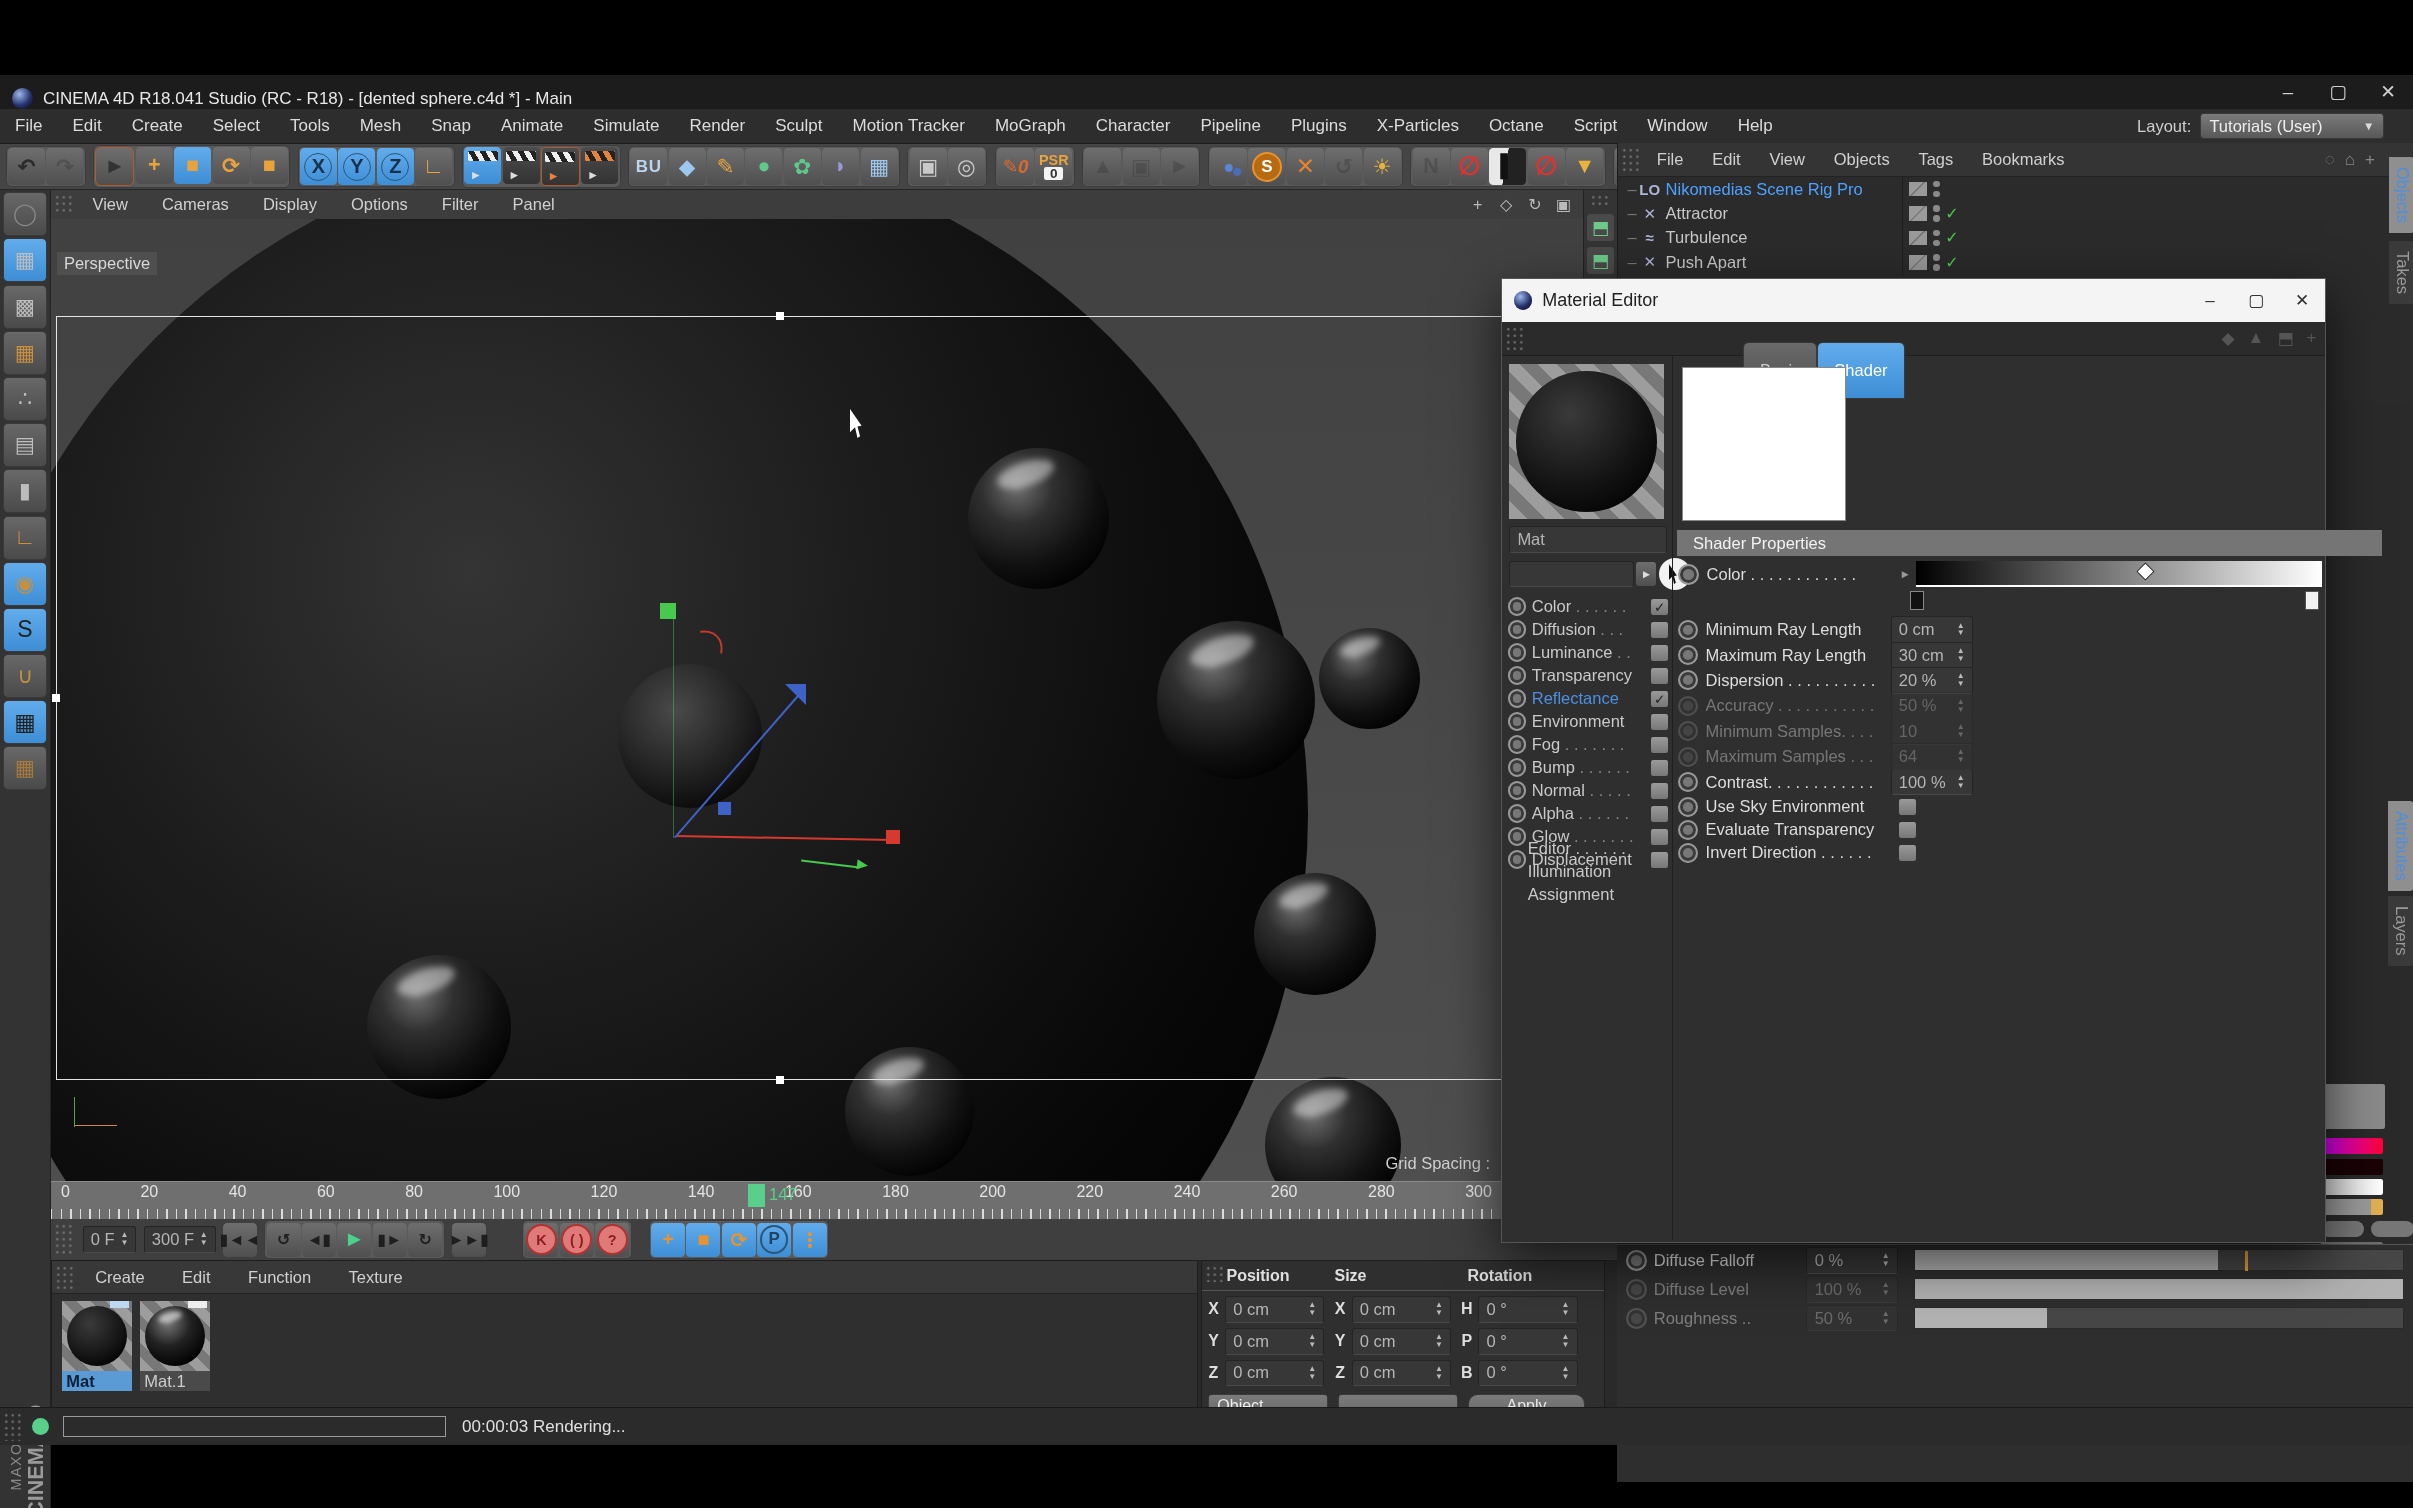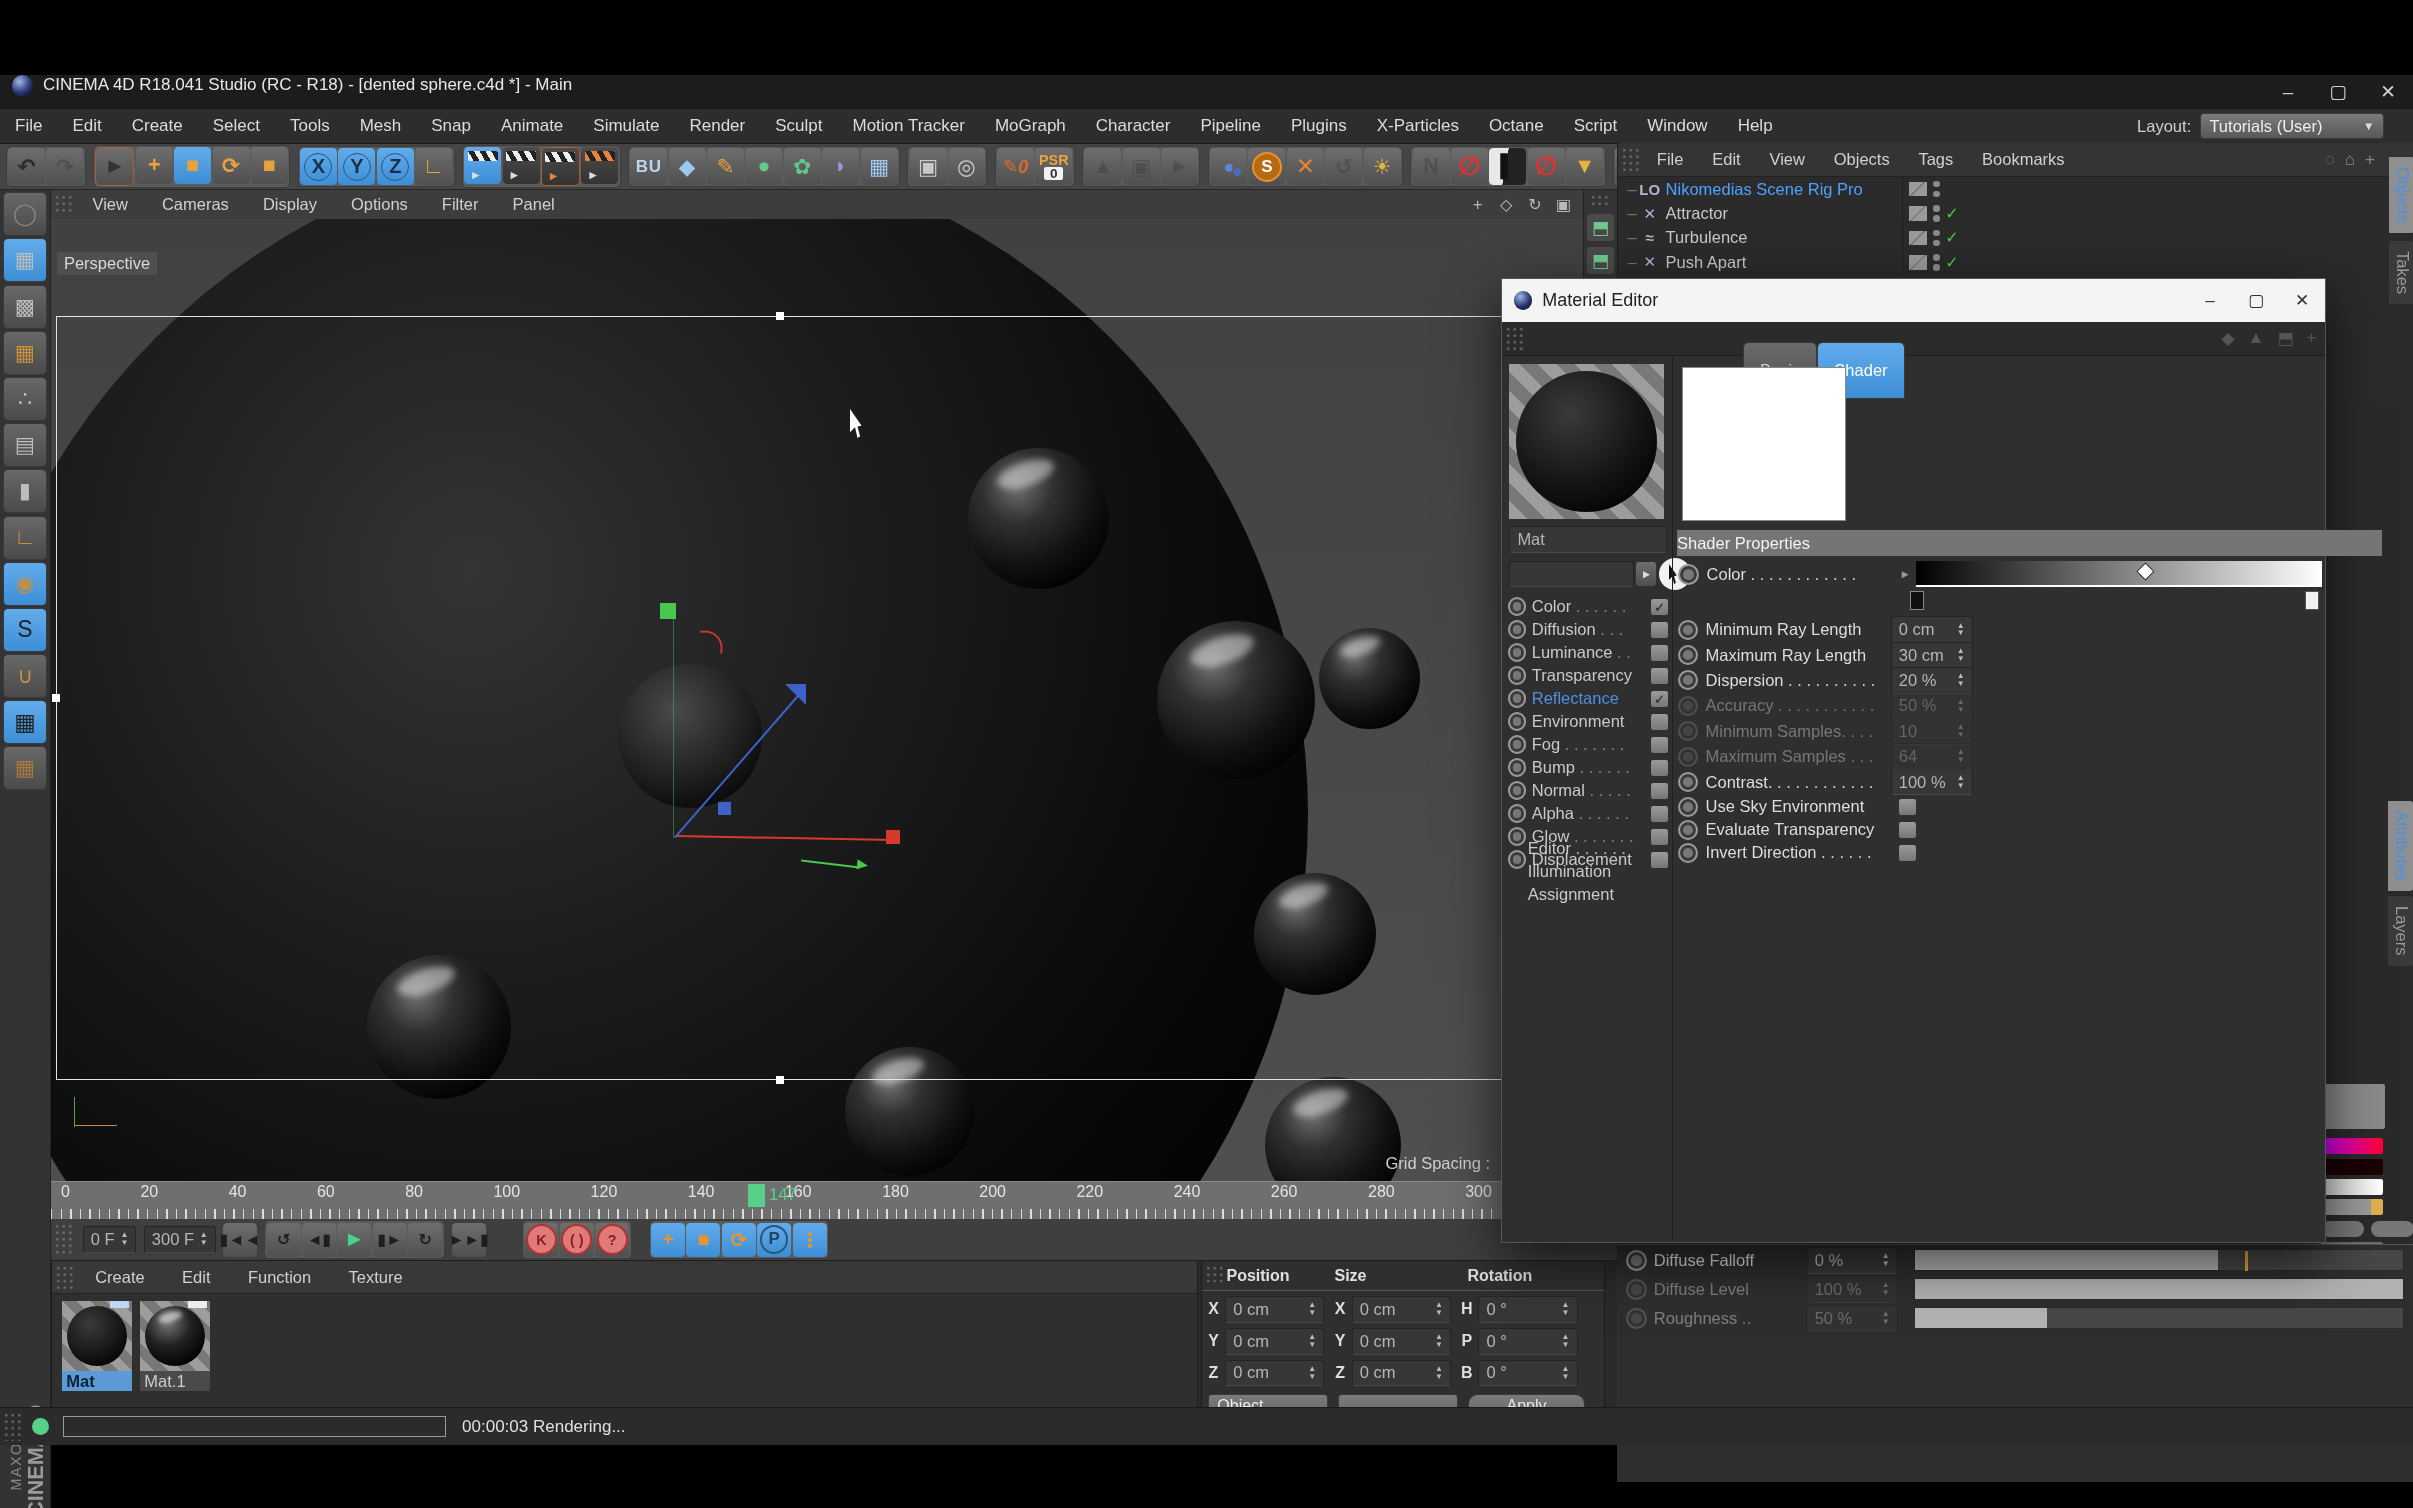--- a/index.html
+++ b/index.html
@@ -2,21 +2,21 @@
 <html><head>
 <meta charset="utf-8">
 <style>
   html,body{margin:0;padding:0;width:2413px;height:1508px;background:#000;
     font-family:"Liberation Sans","DejaVu Sans",sans-serif;overflow:hidden;
     -webkit-font-smoothing:antialiased;color:#ccc;font-size:16.5px}
   .abs{position:absolute}
   .grip{width:18.7px;align-self:stretch;margin:4.3px 2.9px;background-image:radial-gradient(#7a7a7a 26%,transparent 30%);background-size:6.5px 6.5px;opacity:.8;flex:none}
   
   #app{position:absolute;left:0;top:75px;width:2413px;height:1370px;background:#2a2a2a}
-  #titlebar{position:absolute;left:0;top:0;width:100%;height:34px;background:#1c1c1c;display:flex;align-items:flex-start;color:#e8e8e8}
+  #titlebar{position:absolute;left:0;top:0;width:100%;height:34px;background:#1c1c1c;display:flex;align-items:flex-end;color:#e8e8e8}
   .c4dball{width:21.5px;height:21.5px;border-radius:50%;margin:0 10px 0 11.5px;background:radial-gradient(circle at 35% 30%,#9db8e8 0%,#27336e 55%,#0b1026 90%);flex:none}
   #titlebar .t{font-size:17px}
   .winbtns{margin-left:auto;display:flex}
   .winbtn{width:50px;height:34px;display:flex;align-items:center;justify-content:center;color:#cfcfcf;font-size:18.7px}
   
   #menubar{position:absolute;left:0;top:34px;width:100%;height:34px;background:#2d2d2d;display:flex;align-items:center;border-bottom:0.7px solid #1b1b1b}
   #menubar .mi{padding:0 15px;color:#dcdcdc;font-size:17px;white-space:nowrap}
   #layoutbox{margin-left:auto;display:flex;align-items:center;margin-right:29px;gap:8.6px}
   #layoutbox .lbl{color:#cfcfcf}
   .dd{background:linear-gradient(#7b7b7b,#585858);border:0.7px solid #3a3a3a;border-radius:3.6px;color:#eee;padding:2.2px 8.6px;display:flex;align-items:center;gap:11.5px}
@@ -192,21 +192,21 @@
   .chrow .radio{width:14.4px;height:14.4px;margin:0 5.7px 0 1.4px}
   .chrow .clabel{color:#c9c9c9;font-size:16.5px;white-space:nowrap}
   .chrow.act .clabel{color:#4d8fe0}
   .chrow .cbx{margin-left:auto;width:17px;height:16px;background:linear-gradient(#9a9a9a,#777);border-radius:2.2px;display:flex;align-items:center;justify-content:center;color:#222;font-size:13.6px;font-weight:bold}
   #medivider{position:absolute;left:170px;top:76px;width:1.4px;height:885px;background:#1f1f1f}
   
   .metabs{position:absolute;left:241px;top:63px;display:flex}
   .metab{padding:18px 16px;background:linear-gradient(#6a6a6a,#4e4e4e);color:#ccc;border-radius:5.7px 5.7px 0 0;border:0.7px solid #3a3a3a;font-size:16.5px}
   .metab.act{background:linear-gradient(#62aceb,#3d8ed6);color:#fff}
   #whiteswatch{position:absolute;left:180px;top:88px;width:162px;height:152px;background:#fff;border:0.7px solid #888}
-  #spheader{position:absolute;left:175px;top:251px;width:705px;height:26px;background:#757575;color:#f2f2f2;display:flex;align-items:center;padding-left:0;box-sizing:border-box;font-size:16.5px}
+  #spheader{position:absolute;left:175px;top:251px;width:705px;height:26px;background:#757575;color:#f2f2f2;display:flex;align-items:center;padding-left:16px;box-sizing:border-box;font-size:16.5px}
   #colorrow{position:absolute;left:175px;top:282px;width:645px;display:flex;align-items:center}
   #colorrow .lab{color:#ddd;width:193px;white-space:nowrap}
   #colorrow .tri{color:#999;font-size:11.5px;width:16px}
   #gradbar{flex:1;height:24.4px;background:linear-gradient(90deg,#000,#fff);border-bottom:2.9px solid #fff;position:relative}
   #gradbar .dia{position:absolute;left:55%;top:4.3px;width:10.8px;height:10.8px;background:#fff;border:1.4px solid #222;transform:rotate(45deg)}
   .knob{position:absolute;width:11.5px;height:17px;top:312px}
   #knobL{left:408px;background:#111;border:1.4px solid #888}
   #knobR{left:803px;background:#f2f2f2;border:1.4px solid #555}
   #sprows{position:absolute;left:175px;top:338px;width:645px}
   .sprow{height:25.4px;display:flex;align-items:center}

